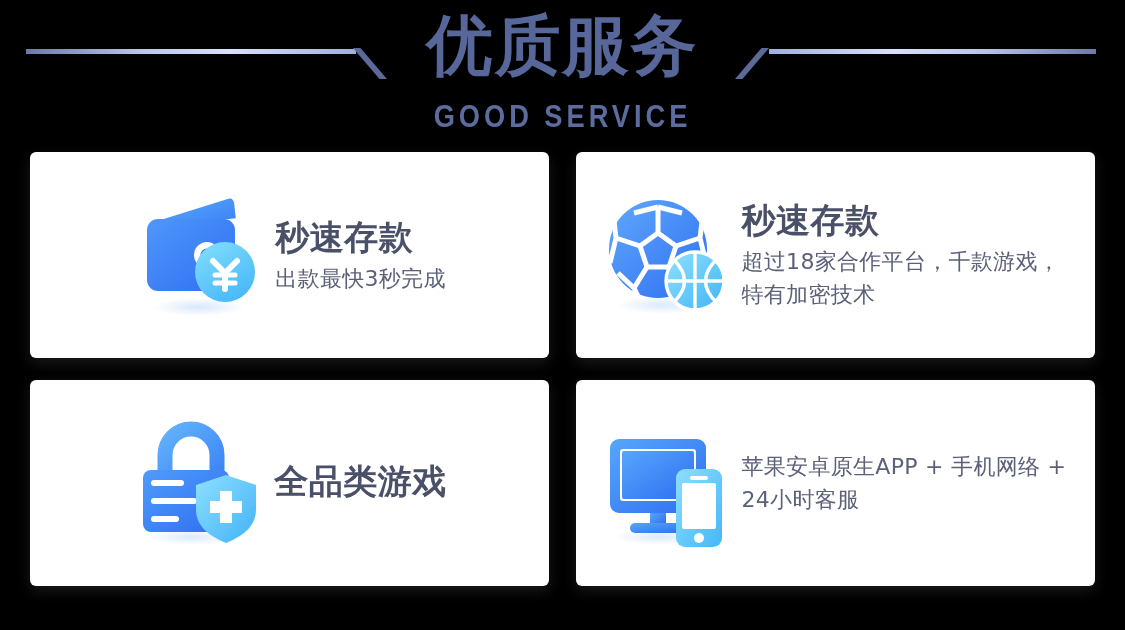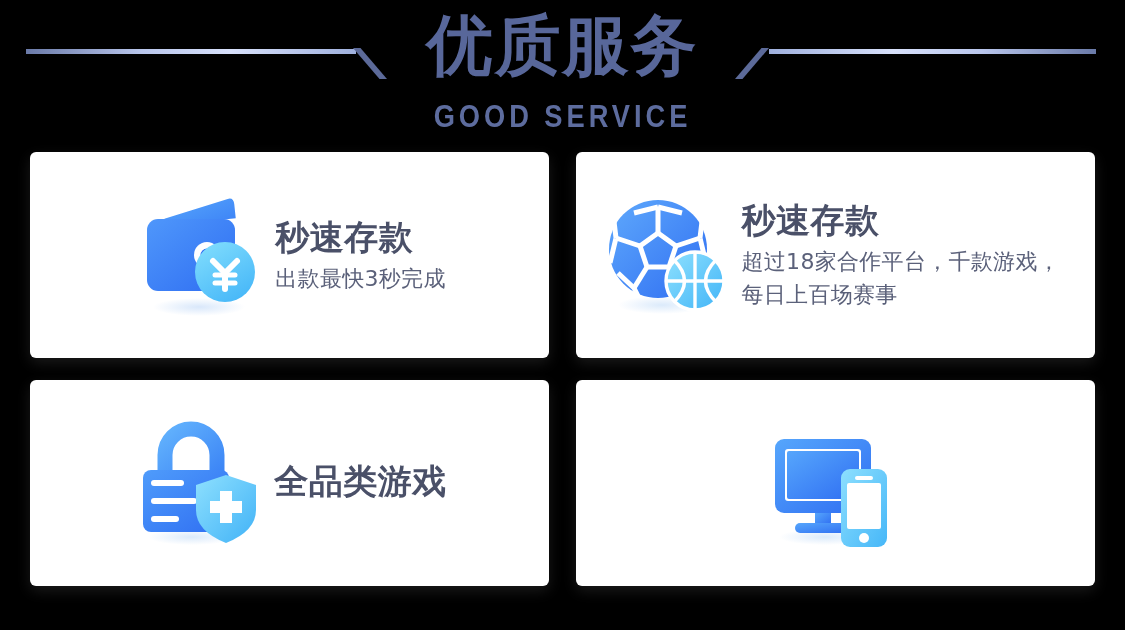--- a/index.html
+++ b/index.html
@@ -231,21 +231,21 @@
             <circle cx="95" cy="92" r="29"></circle>
             <line x1="95" y1="63" x2="95" y2="121"></line>
             <line x1="66" y1="92" x2="124" y2="92"></line>
             <path d="M74 71 Q95 92 74 113"></path>
             <path d="M116 71 Q95 92 116 113"></path>
           </g>
         </svg>
       </div>
       <div class="card-text">
         <div class="card-title">秒速存款</div>
-        <div class="card-desc wide">超过18家合作平台，千款游戏，每日上百场赛事</div>
+        <div class="card-desc wide">超过18家合作平台，千款游戏，特有加密技术</div>
       </div>
     </div>
 
     <div class="card">
       <div class="icon-wrap">
         <svg viewBox="0 0 132 132" xmlns="http://www.w3.org/2000/svg">
           <defs>
             <linearGradient id="lb" x1="0" y1="0" x2="1" y2="1">
               <stop offset="0%" stop-color="#4f9cfb"></stop>
               <stop offset="100%" stop-color="#2f6ef2"></stop>
@@ -303,17 +303,18 @@
           <rect x="22" y="34" width="72" height="48" rx="2" fill="url(#mb)"></rect>
           <rect x="50" y="96" width="16" height="12" fill="url(#mb)"></rect>
           <rect x="30" y="106" width="56" height="10" rx="5" fill="url(#mb)"></rect>
           <rect x="76" y="52" width="46" height="78" rx="9" fill="url(#ph)"></rect>
           <rect x="82" y="66" width="34" height="46" rx="2" fill="#ffffff"></rect>
           <rect x="90" y="59" width="18" height="4" rx="2" fill="#ffffff"></rect>
           <circle cx="99" cy="121" r="5" fill="#ffffff"></circle>
         </svg>
       </div>
       <div class="card-text">
+        <div class="card-desc wide">苹果安卓原生APP + 手机网络 + 24小时客服</div>
       </div>
     </div>
 
   </div>
 </div>
 
 </body></html>

